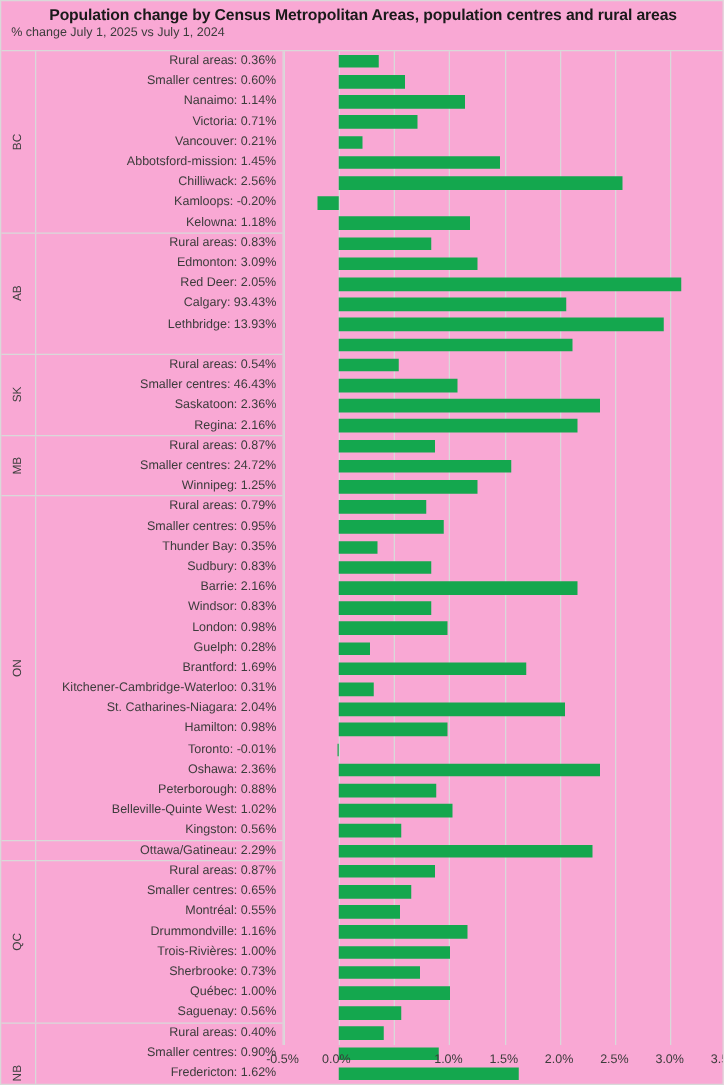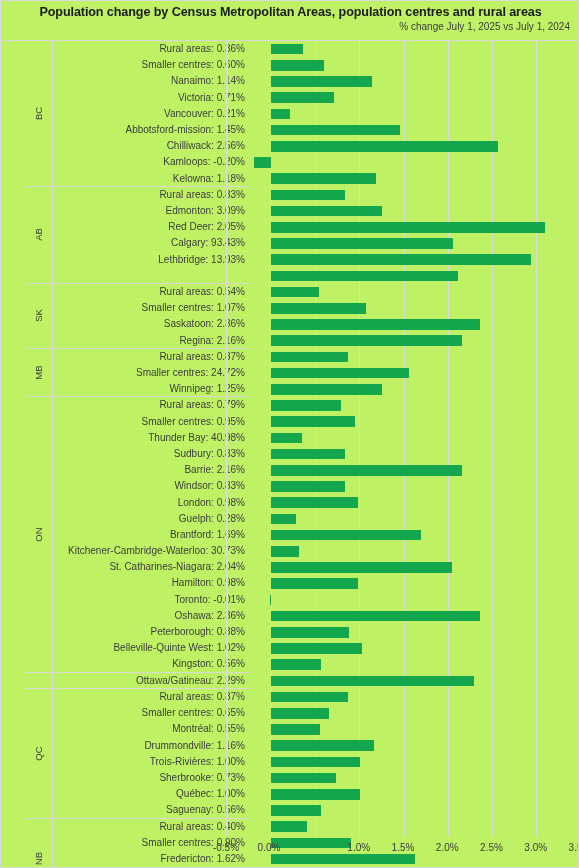--- a/index.html
+++ b/index.html
@@ -6,21 +6,21 @@
   * { box-sizing: border-box; }
   html, body {
     margin: 0; padding: 0;
     background: #ffffff;
     font-family: "Liberation Sans", sans-serif;
   }
   #chart-root {
     position: relative;
     width: 579px;
     height: 868px;
-    background: #bef264;
+    background: #f9a8d4;
     border: 1px solid #d9d9d9;
     overflow: hidden;
   }
 
   
   .header {
     position: absolute;
     left: 0; top: 0;
     width: 579px;
     height: 40px;
@@ -32,38 +32,36 @@
     font-weight: bold;
     color: #1a1a1a;
     text-align: center;
     letter-spacing: -0.1px;
     white-space: nowrap;
     line-height: 16px;
   }
   .chart-subtitle {
     font-size: 10px;
     color: #3c3c3c;
-    text-align: right;
     line-height: 14px;
     padding-right: 2px;
   }
 
   
   .body-area {
     position: absolute;
     left: 0; top: 40px;
     width: 579px;
     height: 795px;
   }
   .label-col {
     position: absolute;
     left: 0; top: 0;
     width: 225px;
     height: 100%;
-    margin-left: 24px;
   }
 
   .group {
     position: relative;
     border-bottom: 1px solid #d9d9d9;
     box-sizing: border-box;
   }
   .group:first-child { border-top: none; }
 
   .prov-cell {
@@ -171,21 +169,21 @@
             <div class="rowlabel">Calgary: 93.43%</div>
             <div class="rowlabel">Lethbridge: 13.93%</div>
           </div>
         </div>
         <div class="group" style="height: 64.8px;">
           <div class="prov-cell">
             <span class="prov-text">SK</span>
           </div>
           <div class="rows">
             <div class="rowlabel">Rural areas: 0.54%</div>
-            <div class="rowlabel">Smaller centres: 1.07%</div>
+            <div class="rowlabel">Smaller centres: 46.43%</div>
             <div class="rowlabel">Saskatoon: 2.36%</div>
             <div class="rowlabel">Regina: 2.16%</div>
           </div>
         </div>
         <div class="group" style="height: 48.6px;">
           <div class="prov-cell">
             <span class="prov-text">MB</span>
           </div>
           <div class="rows">
             <div class="rowlabel">Rural areas: 0.87%</div>
@@ -193,28 +191,28 @@
             <div class="rowlabel">Winnipeg: 1.25%</div>
           </div>
         </div>
         <div class="group" style="height: 275.4px;">
           <div class="prov-cell">
             <span class="prov-text">ON</span>
           </div>
           <div class="rows">
             <div class="rowlabel">Rural areas: 0.79%</div>
             <div class="rowlabel">Smaller centres: 0.95%</div>
-            <div class="rowlabel">Thunder Bay: 40.98%</div>
+            <div class="rowlabel">Thunder Bay: 0.35%</div>
             <div class="rowlabel">Sudbury: 0.83%</div>
             <div class="rowlabel">Barrie: 2.16%</div>
             <div class="rowlabel">Windsor: 0.83%</div>
             <div class="rowlabel">London: 0.98%</div>
             <div class="rowlabel">Guelph: 0.28%</div>
             <div class="rowlabel">Brantford: 1.69%</div>
-            <div class="rowlabel">Kitchener-Cambridge-Waterloo: 30.73%</div>
+            <div class="rowlabel">Kitchener-Cambridge-Waterloo: 0.31%</div>
             <div class="rowlabel">St. Catharines-Niagara: 2.04%</div>
             <div class="rowlabel">Hamilton: 0.98%</div>
             <div class="rowlabel">Toronto: -0.01%</div>
             <div class="rowlabel">Oshawa: 2.36%</div>
             <div class="rowlabel">Peterborough: 0.88%</div>
             <div class="rowlabel">Belleville-Quinte West: 1.02%</div>
             <div class="rowlabel">Kingston: 0.56%</div>
           </div>
         </div>
         <div class="group" style="height: 16.2px;">

